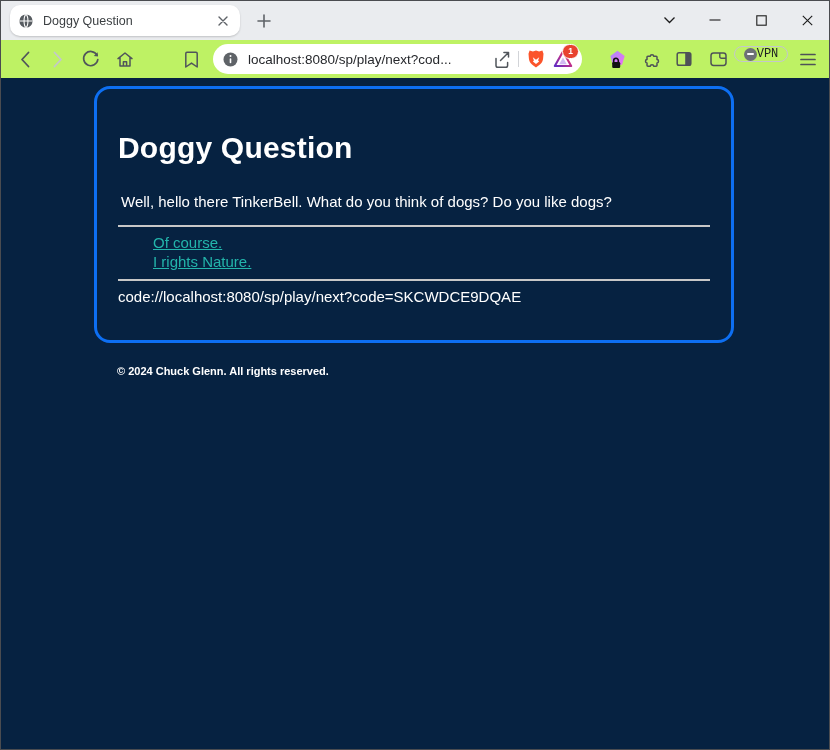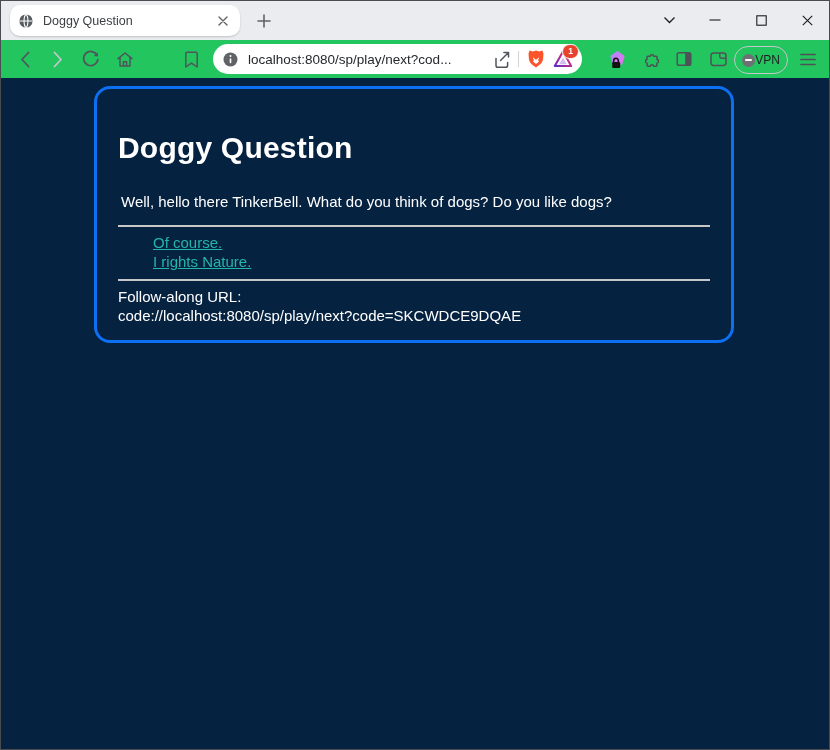--- a/index.html
+++ b/index.html
@@ -18,38 +18,38 @@
     padding:0 8px;box-sizing:border-box;box-shadow:0 1px 2px rgba(0,0,0,.18);
   }
   .tab-title{flex:1;margin-left:9px;font-size:12.5px;color:#3c4043;white-space:nowrap;overflow:hidden;}
   .icon-btn{display:flex;align-items:center;justify-content:center;cursor:pointer;border-radius:50%;}
   .tab-close{width:18px;height:18px;}
   .newtab{position:absolute;left:252px;top:9px;width:24px;height:24px;}
   .winctl{position:absolute;top:0;right:0;height:40px;display:flex;align-items:center;}
   .winctl .wbtn{width:46px;height:40px;display:flex;align-items:center;justify-content:center;}
 
   
-  .toolbar{position:absolute;top:40px;left:0;right:0;height:38px;background:#22c55e;}
+  .toolbar{position:absolute;top:40px;left:0;right:0;height:38px;background:#bef264;}
   .navbtn{position:absolute;top:7px;width:24px;height:24px;}
   .addressbar{
     position:absolute;left:213px;top:4px;width:369px;height:30px;background:#ffffff;
     border-radius:15px;display:flex;align-items:center;box-sizing:border-box;padding:0 8px 0 10px;
   }
   .url-text{flex:1;margin-left:10px;font-size:13.5px;color:#26282c;white-space:nowrap;overflow:hidden;}
   .divider{width:1px;height:16px;background:#d2d4d8;margin:0 7px;}
   .badge-wrap{position:relative;width:22px;height:22px;margin-left:6px;}
   .count-badge{
     position:absolute;top:-4px;right:-5px;min-width:13px;height:13px;border-radius:8px;
     background:#e8432f;color:#fff;font-size:8.5px;font-weight:bold;line-height:13px;text-align:center;
     border:1px solid #fff;box-sizing:content-box;padding:0 1px;
   }
   .vpn-pill{
-    position:absolute;left:734px;top:6px;width:54px;height:28px;border:1.2px solid #c4c7cc;
+    position:absolute;left:734px;top:6px;width:54px;height:16px;border:1.2px solid #c4c7cc;
     border-radius:14px;display:flex;align-items:center;justify-content:center;
-    box-sizing:border-box;background:transparent;cursor:pointer;
+    box-sizing:border-box;background:transparent;cursor:pointer;font-family:Liberation Mono, monospace;
   }
   .vpn-dot{width:13px;height:13px;border-radius:50%;background:#6d7176;position:relative;}
   .vpn-dot::after{content:"";position:absolute;left:3px;top:5.6px;width:7px;height:1.8px;background:#fff;border-radius:1px;}
   .vpn-label{font-size:12px;color:#1d1f23;}
 
   
   .content{position:absolute;top:78px;left:0;right:0;bottom:0;background:#062241;}
   .card{
     position:absolute;left:94px;top:8px;width:640px;height:257px;box-sizing:border-box;
     border:3px solid #0d6ff2;border-radius:16px;
@@ -235,17 +235,17 @@
   <div class="card">
     <h1>Doggy Question</h1>
     <p class="question">Well, hello there TinkerBell. What do you think of dogs? Do you like dogs?</p>
     <div class="rule rule-1"></div>
     <div class="answers">
       <a>Of course.</a>
       <a>I rights Nature.</a>
     </div>
     <div class="rule rule-2"></div>
     <div class="follow">
-      <div>Follow-along URL:</div>
       <div>code://localhost:8080/sp/play/next?code=SKCWDCE9DQAE</div>
     </div>
   </div>
+  <div class="copyright">© 2024 Chuck Glenn. All rights reserved.</div>
 </div>
 
 </body></html>

